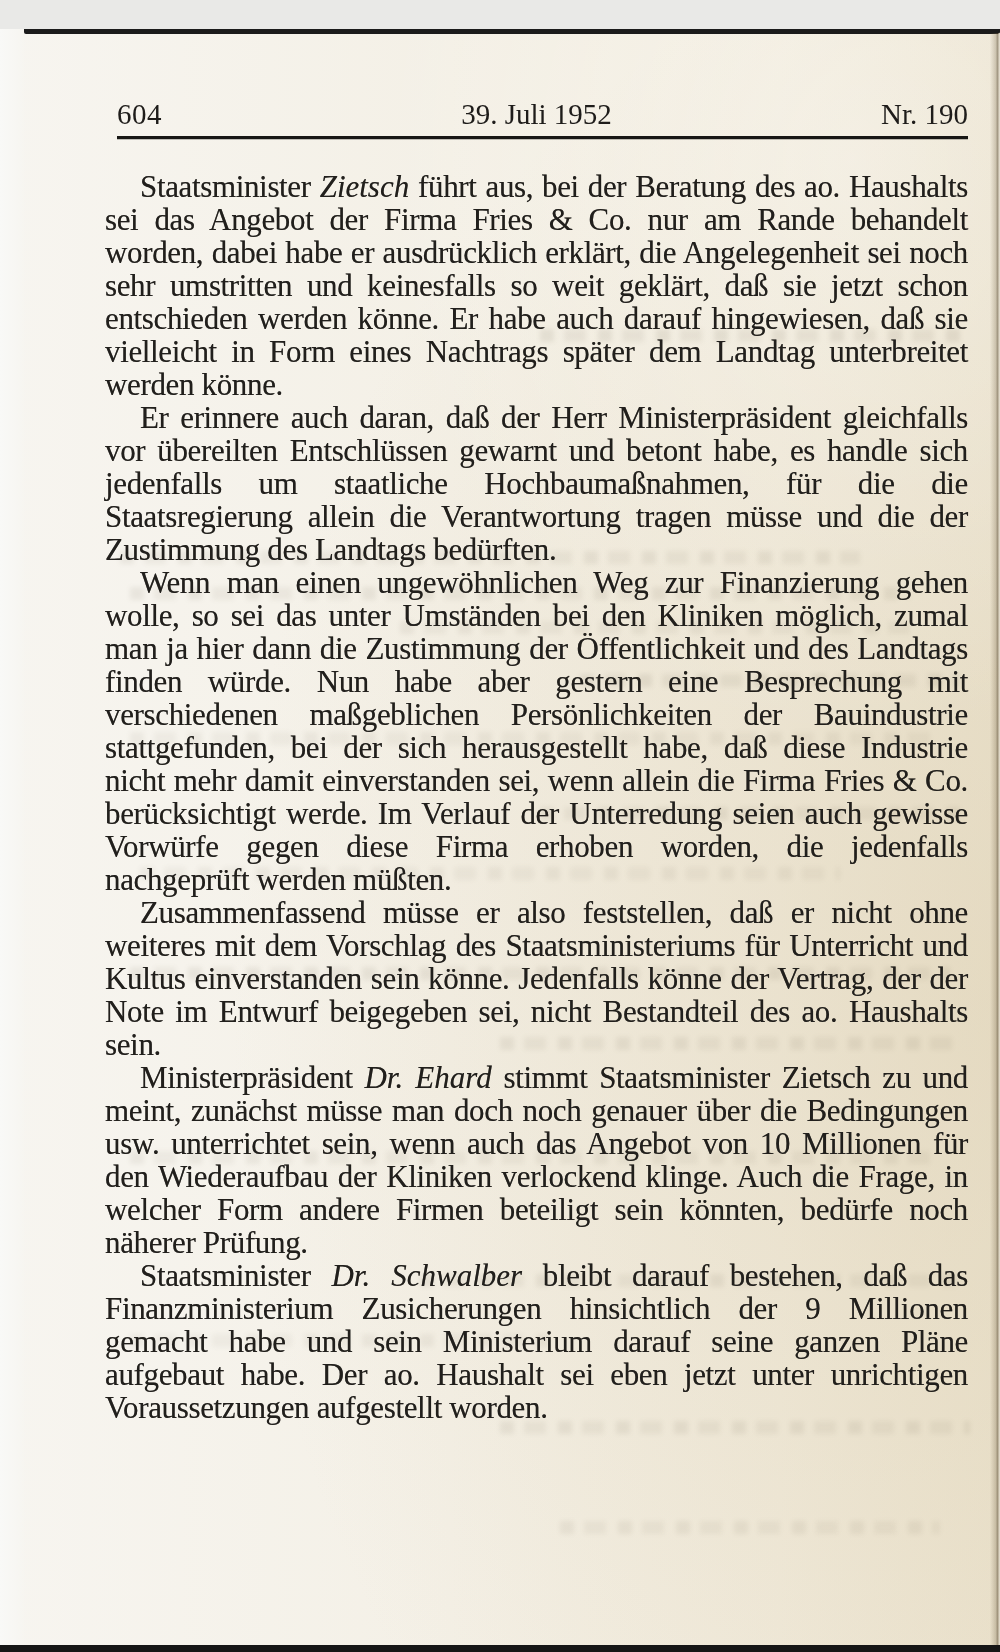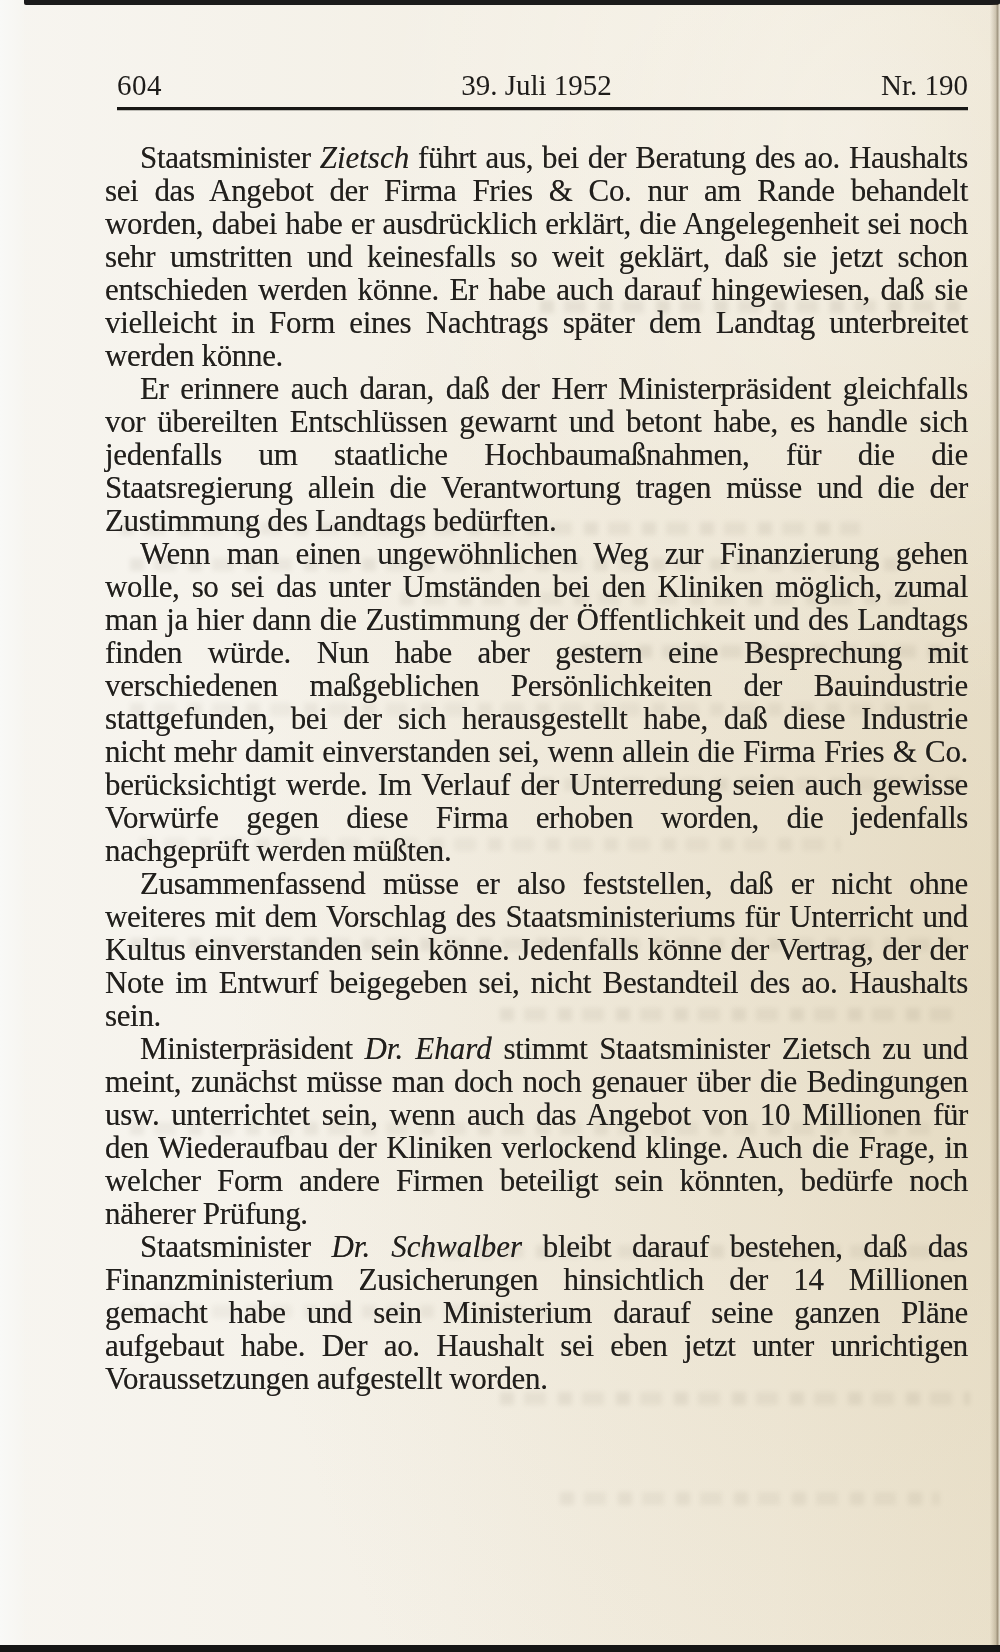--- a/index.html
+++ b/index.html
@@ -16,20 +16,21 @@
   }
 
   
   .scan {
     position: absolute;
     inset: 0;
     background:
       radial-gradient(120% 90% at 85% 8%, rgba(255,255,255,0.35) 0%, rgba(255,255,255,0) 40%),
       radial-gradient(140% 120% at 100% 60%, rgba(214,198,164,0.35) 0%, rgba(214,198,164,0) 55%),
       linear-gradient(90deg, #f7f5f0 0%, #f4f0e6 45%, #f1ebdc 78%, #ece4d0 100%);
+    margin-top: 29px;
   }
 
   
   .edge-left {
     position: absolute;
     left: 0; top: 0; bottom: 0;
     width: 26px;
     background: linear-gradient(90deg, #f9f9f7 0%, #f7f6f2 70%, rgba(247,246,242,0) 100%);
   }
   
@@ -144,21 +145,21 @@
     </header>
 
     <div class="head-rule"></div>
 
     <main class="bodytext">
         <p><span>Staatsminister </span><em>Zietsch</em><span> führt aus, bei der Beratung des ao. Haushalts sei das Angebot der Firma Fries &amp; Co. nur am Rande behandelt worden, dabei habe er ausdrücklich erklärt, die Angelegenheit sei noch sehr umstritten und keinesfalls so weit geklärt, daß sie jetzt schon entschieden werden könne. Er habe auch darauf hingewiesen, daß sie vielleicht in Form eines Nachtrags später dem Landtag unterbreitet werden könne.</span></p>
         <p><span>Er erinnere auch daran, daß der Herr Ministerpräsident gleichfalls vor übereilten Entschlüssen gewarnt und betont habe, es handle sich jedenfalls um staatliche Hochbaumaßnahmen, für die die Staatsregierung allein die Verantwortung tragen müsse und die der Zustimmung des Landtags bedürften.</span></p>
         <p><span>Wenn man einen ungewöhnlichen Weg zur Finanzierung gehen wolle, so sei das unter Umständen bei den Kliniken möglich, zumal man ja hier dann die Zustimmung der Öffentlichkeit und des Landtags finden würde. Nun habe aber gestern eine Besprechung mit verschiedenen maßgeblichen Persönlichkeiten der Bauindustrie stattgefunden, bei der sich herausgestellt habe, daß diese Industrie nicht mehr damit einverstanden sei, wenn allein die Firma Fries &amp; Co. berücksichtigt werde. Im Verlauf der Unterredung seien auch gewisse Vorwürfe gegen diese Firma erhoben worden, die jedenfalls nachgeprüft werden müßten.</span></p>
         <p><span>Zusammenfassend müsse er also feststellen, daß er nicht ohne weiteres mit dem Vorschlag des Staatsministeriums für Unterricht und Kultus einverstanden sein könne. Jedenfalls könne der Vertrag, der der Note im Entwurf beigegeben sei, nicht Bestandteil des ao. Haushalts sein.</span></p>
         <p><span>Ministerpräsident </span><em>Dr. Ehard</em><span> stimmt Staatsminister Zietsch zu und meint, zunächst müsse man doch noch genauer über die Bedingungen usw. unterrichtet sein, wenn auch das Angebot von 10 Millionen für den Wiederaufbau der Kliniken verlockend klinge. Auch die Frage, in welcher Form andere Firmen beteiligt sein könnten, bedürfe noch näherer Prüfung.</span></p>
-        <p><span>Staatsminister </span><em>Dr. Schwalber</em><span> bleibt darauf bestehen, daß das Finanzministerium Zusicherungen hinsichtlich der 14 Millionen gemacht habe und sein Ministerium darauf seine ganzen Pläne aufgebaut habe. Der ao. Haushalt sei eben jetzt unter unrichtigen Voraussetzungen aufgestellt worden.</span></p>
+        <p><span>Staatsminister </span><em>Dr. Schwalber</em><span> bleibt darauf bestehen, daß das Finanzministerium Zusicherungen hinsichtlich der 9 Millionen gemacht habe und sein Ministerium darauf seine ganzen Pläne aufgebaut habe. Der ao. Haushalt sei eben jetzt unter unrichtigen Voraussetzungen aufgestellt worden.</span></p>
       </main>
 
   </div>
 
   <div class="edge-top"></div>
   <div class="edge-right"></div>
   <div class="edge-bottom"></div>
 
 </div>
 

